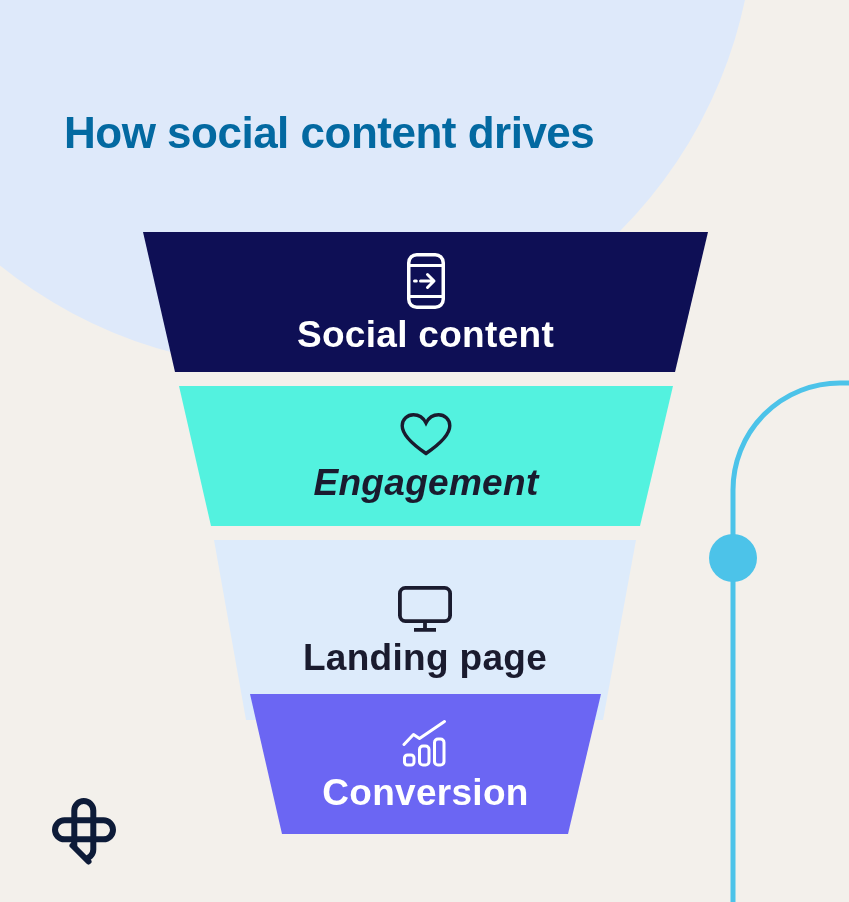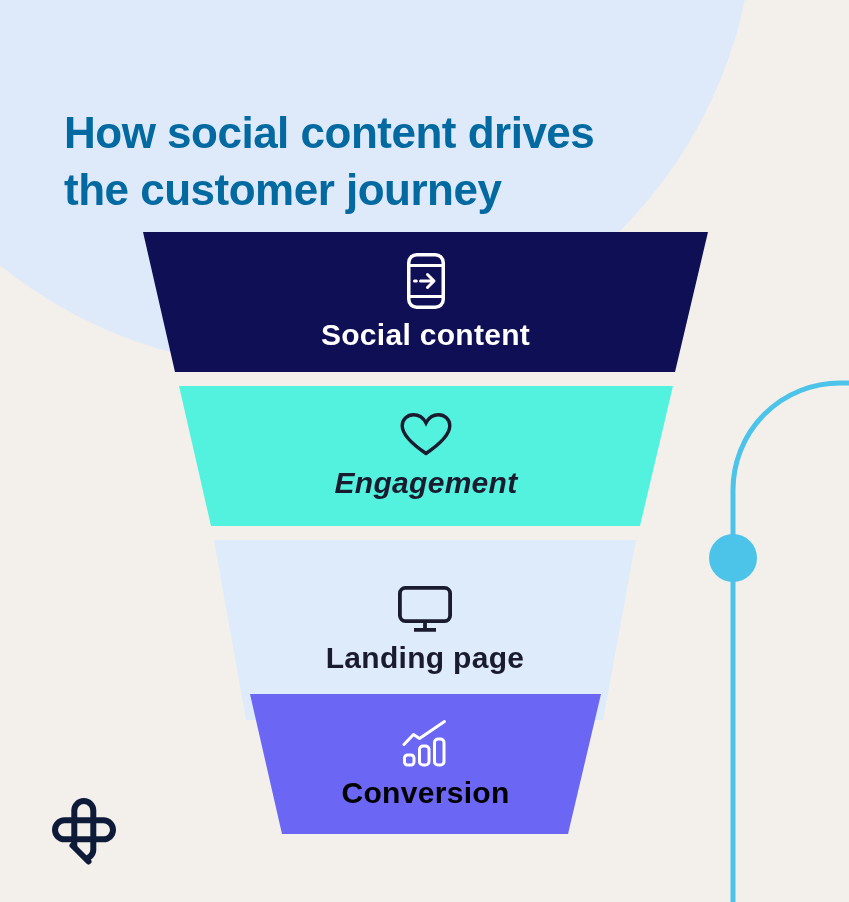--- a/index.html
+++ b/index.html
@@ -20,37 +20,36 @@
     margin-top:32px;
   }
   .funnel-stage{
     position:absolute;z-index:2;
     display:flex;flex-direction:column;align-items:center;justify-content:center;
     clip-path:polygon(0 0, 100% 0, calc(100% - 33px) 100%, 32px 100%);
     text-align:center;
   }
   .stage-icon{display:block;margin-bottom:9px;}
   .stage-label{
-    font-size:30px;font-weight:700;letter-spacing:0.3px;line-height:34px;
+    font-size:37px;font-weight:700;letter-spacing:0.3px;line-height:34px;
   }
   .logo{position:absolute;left:52px;top:798px;z-index:3;}
 </style>
 </head>
 <body>
 
 <div class="bg-circle"></div>
 
 <svg class="deco-line-svg" viewBox="0 0 849 902" aria-hidden="true">
   <path d="M 849 383 H 840 A 107 107 0 0 0 733 490 V 902" fill="none" stroke="#4CC3E9" stroke-width="5"></path>
   <circle cx="733" cy="558" r="24" fill="#4CC3E9"></circle>
 </svg>
 
 <div class="page-title">
   <div>How social content drives</div>
-  <div>the customer journey</div>
 </div>
 
 <div class="funnel-stage" style="left: 143px; top: 232px; width: 565px; height: 140px; background: rgb(14, 15, 85);">
   <svg class="stage-icon" width="38" height="56" viewBox="0 0 38 56" aria-hidden="true">
     <rect x="1.75" y="1.75" width="34.5" height="52.5" rx="8" fill="none" stroke="#FFFFFF" stroke-width="3.5"></rect>
     <line x1="2" y1="12.5" x2="36" y2="12.5" stroke="#FFFFFF" stroke-width="3"></line>
     <line x1="2" y1="43.5" x2="36" y2="43.5" stroke="#FFFFFF" stroke-width="3"></line>
     <path d="M7.5 28 h1.8" stroke="#FFFFFF" stroke-width="3" stroke-linecap="round"></path>
     <path d="M13.5 28 H 25.5 M20.5 21.5 L27 28 L20.5 34.5" fill="none" stroke="#FFFFFF" stroke-width="3" stroke-linecap="round" stroke-linejoin="round"></path>
   </svg>
@@ -73,21 +72,21 @@
   <div class="stage-label" style="color: rgb(26, 27, 46);">Landing page</div>
 </div>
 
 <div class="funnel-stage" style="left: 250px; top: 694px; width: 351px; height: 140px; background: rgb(107, 102, 243);">
   <svg class="stage-icon" width="48" height="48" viewBox="0 0 48 48" aria-hidden="true">
     <polyline points="2,25.5 11.5,15.5 17.5,19.5 42.5,2.5" fill="none" stroke="#FFFFFF" stroke-width="3" stroke-linecap="round" stroke-linejoin="round"></polyline>
     <rect x="2.5" y="36" width="9.5" height="10" rx="3" fill="none" stroke="#FFFFFF" stroke-width="3"></rect>
     <rect x="17.5" y="27" width="9.5" height="19" rx="3.5" fill="none" stroke="#FFFFFF" stroke-width="3"></rect>
     <rect x="32.5" y="20" width="9.5" height="26" rx="3.5" fill="none" stroke="#FFFFFF" stroke-width="3"></rect>
   </svg>
-  <div class="stage-label" style="color: #000000;">Conversion</div>
+  <div class="stage-label" style="color: #ffffff;">Conversion</div>
 </div>
 
 <svg class="logo" width="66" height="68" viewBox="0 0 66 68" aria-hidden="true">
   <rect x="22.3" y="3" width="19" height="58" rx="9.5" fill="none" stroke="#0D1B38" stroke-width="6"></rect>
   <rect x="3" y="22.3" width="58" height="19" rx="9.5" fill="none" stroke="#0D1B38" stroke-width="6"></rect>
   <polygon points="17.5,45.5 17.5,67 39,67" fill="#F3F0EB"></polygon>
   <line x1="20.5" y1="47.5" x2="36.5" y2="63.5" stroke="#0D1B38" stroke-width="6" stroke-linecap="round"></line>
 </svg>
 
 </body></html>

